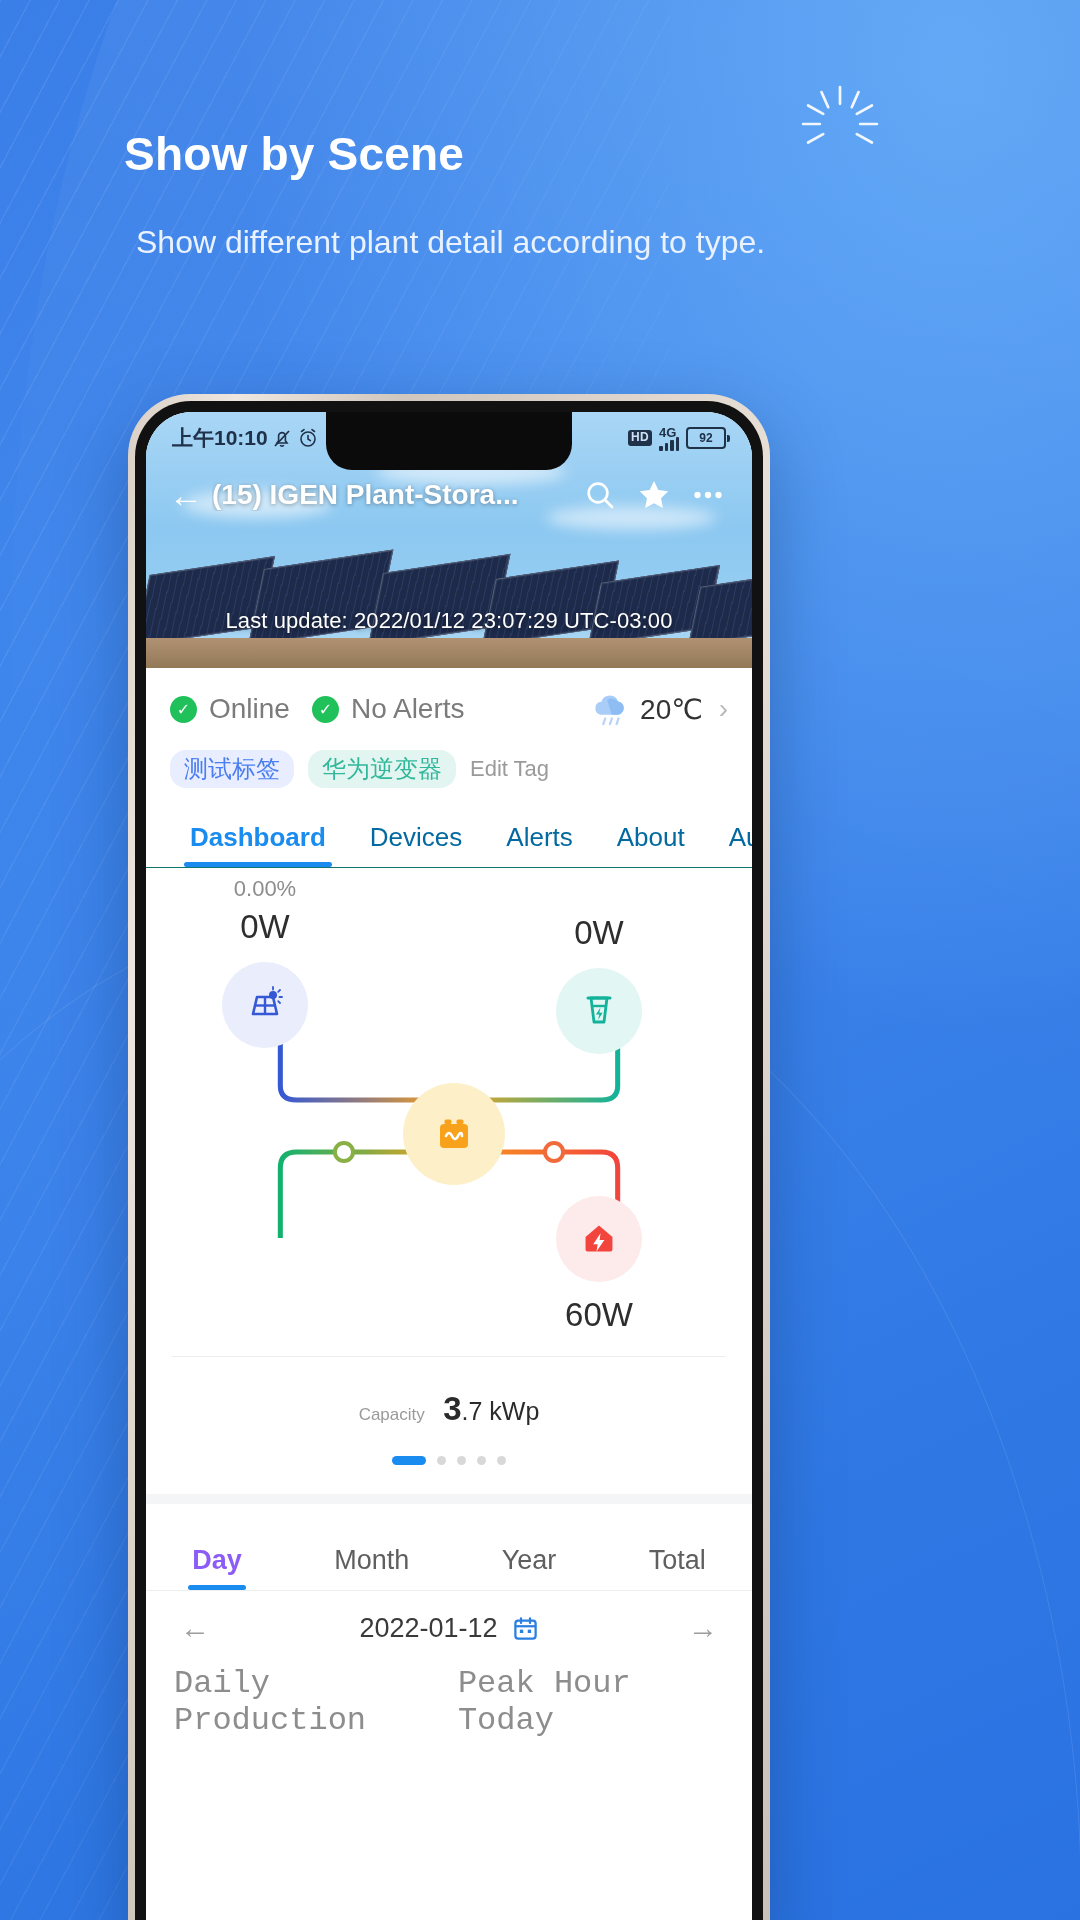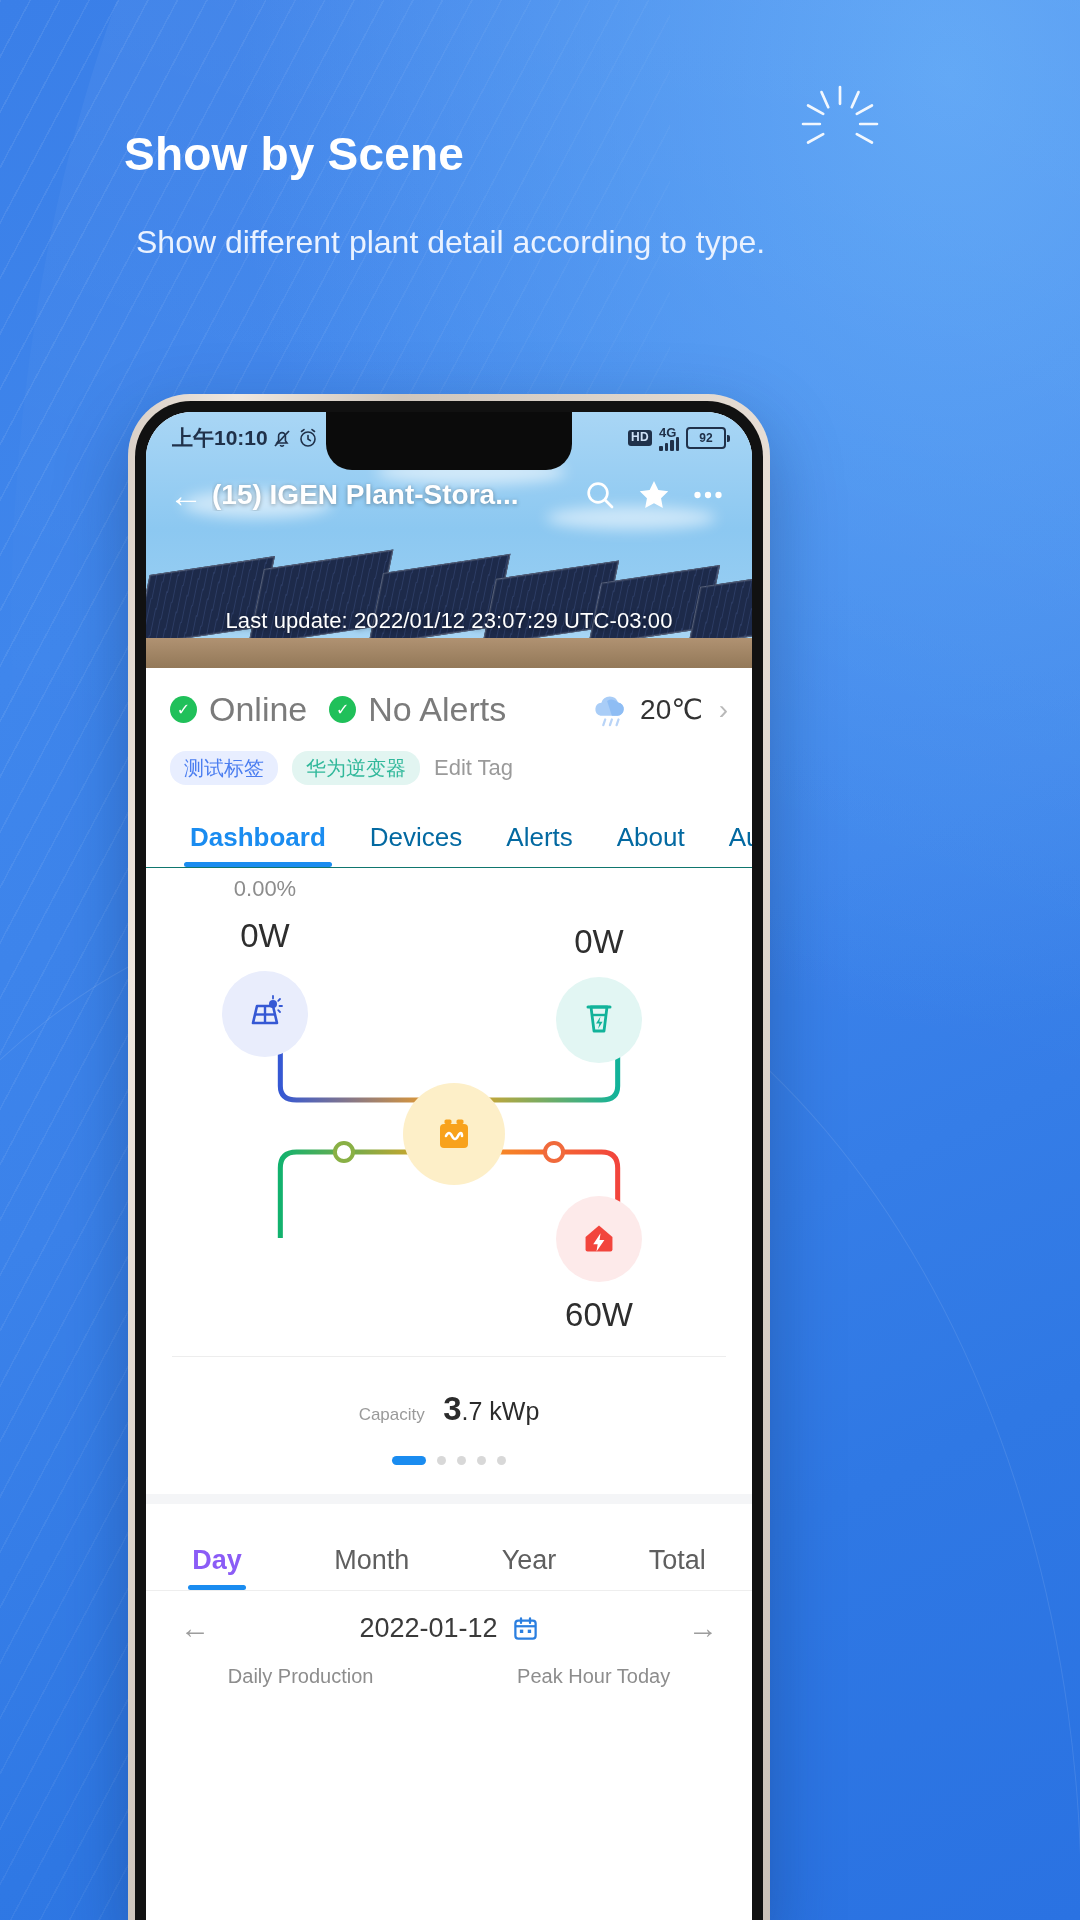--- a/index.html
+++ b/index.html
@@ -154,27 +154,27 @@
     position:absolute;left:0;top:256px;width:100%;z-index:20;background:#fff;
     padding:22px 24px 18px 24px;box-sizing:border-box;
   }
   .status-row{display:flex;align-items:center;justify-content:space-between;}
   .status-left{display:flex;align-items:center;gap:12px;}
   .chk{
     width:27px;height:27px;border-radius:50%;background:#20c05a;
     display:flex;align-items:center;justify-content:center;
     color:#fff;font-size:16px;font-weight:700;
   }
-  .status-txt{font-size:34px;color:#7b7b7b;margin-right:10px;}
+  .status-txt{font-size:28px;color:#7b7b7b;margin-right:10px;}
   .weather{display:flex;align-items:center;gap:10px;}
   .temp{font-size:28px;color:#333;}
   .chev{font-size:28px;color:#b9b9b9;margin-left:6px;}
   .tag-row{display:flex;align-items:center;gap:14px;margin-top:22px;}
   .tag{
-    border-radius:16px;padding:7px 14px;font-size:20px;line-height:1;text-align:center;
+    border-radius:16px;padding:7px 14px;font-size:24px;line-height:1;text-align:center;
   }
   .tag.blue{background:#e8eeff;color:#4a7df0;}
   .tag.teal{background:#e2f5f1;color:#31b89b;}
   .tag-edit{font-size:22px;color:#9a9a9a;}
 
   
   .tabs{
     position:absolute;left:0;top:386px;width:100%;z-index:20;background:#fff;
     display:flex;align-items:flex-end;gap:0;padding:0 22px;box-sizing:border-box;
     height:70px;border-bottom:1px solid #0f766e;
@@ -192,21 +192,21 @@
   .flowwrap{
     position:absolute;left:0;top:456px;width:100%;height:490px;z-index:18;background:#fff;
   }
   .flow-svg{position:absolute;inset:0;width:100%;height:100%;}
   .node{position:absolute;display:flex;flex-direction:column;align-items:center;}
   .bubble{
     width:86px;height:86px;border-radius:50%;
     display:flex;align-items:center;justify-content:center;
   }
   .n-label-pct{font-size:22px;color:#8d8d8d;}
-  .n-label-val{font-size:33px;color:#2e2e2e;margin-top:15px;}
+  .n-label-val{font-size:33px;color:#2e2e2e;margin-top:6px;}
 
   .divider{
     position:absolute;left:26px;right:26px;top:944px;height:1px;background:#ededed;z-index:19;
   }
 
   
   .capacity{
     position:absolute;left:0;top:962px;width:100%;z-index:19;text-align:center;background:#fff;
     padding-top:16px;
   }
@@ -233,22 +233,23 @@
     background:#1a8cf0;border-radius:3px;
   }
   .daterow{
     display:flex;align-items:center;justify-content:space-between;
     padding:20px 34px;font-size:27px;color:#3a3a3a;
   }
   .date-arrow{font-size:30px;color:#9d9d9d;}
   .date-mid{display:flex;align-items:center;gap:14px;}
   .cal-ico{width:27px;height:27px;}
   .cut-row{
-    display:flex;justify-content:space-around;font-size:20px;color:#8d8d8d;
-    padding:0 10px;
+    display:flex;justify-content:space-around;font-size:32px;color:#8d8d8d;
+    padding:0 28px;
+    font-family:Liberation Mono, monospace;
   }
 </style>
 </head>
 <body>
 
 <div class="bg">
   <div class="bg-stripes"></div>
   <div class="bg-arc"></div>
   <div class="bg-arc2"></div>
 </div>

